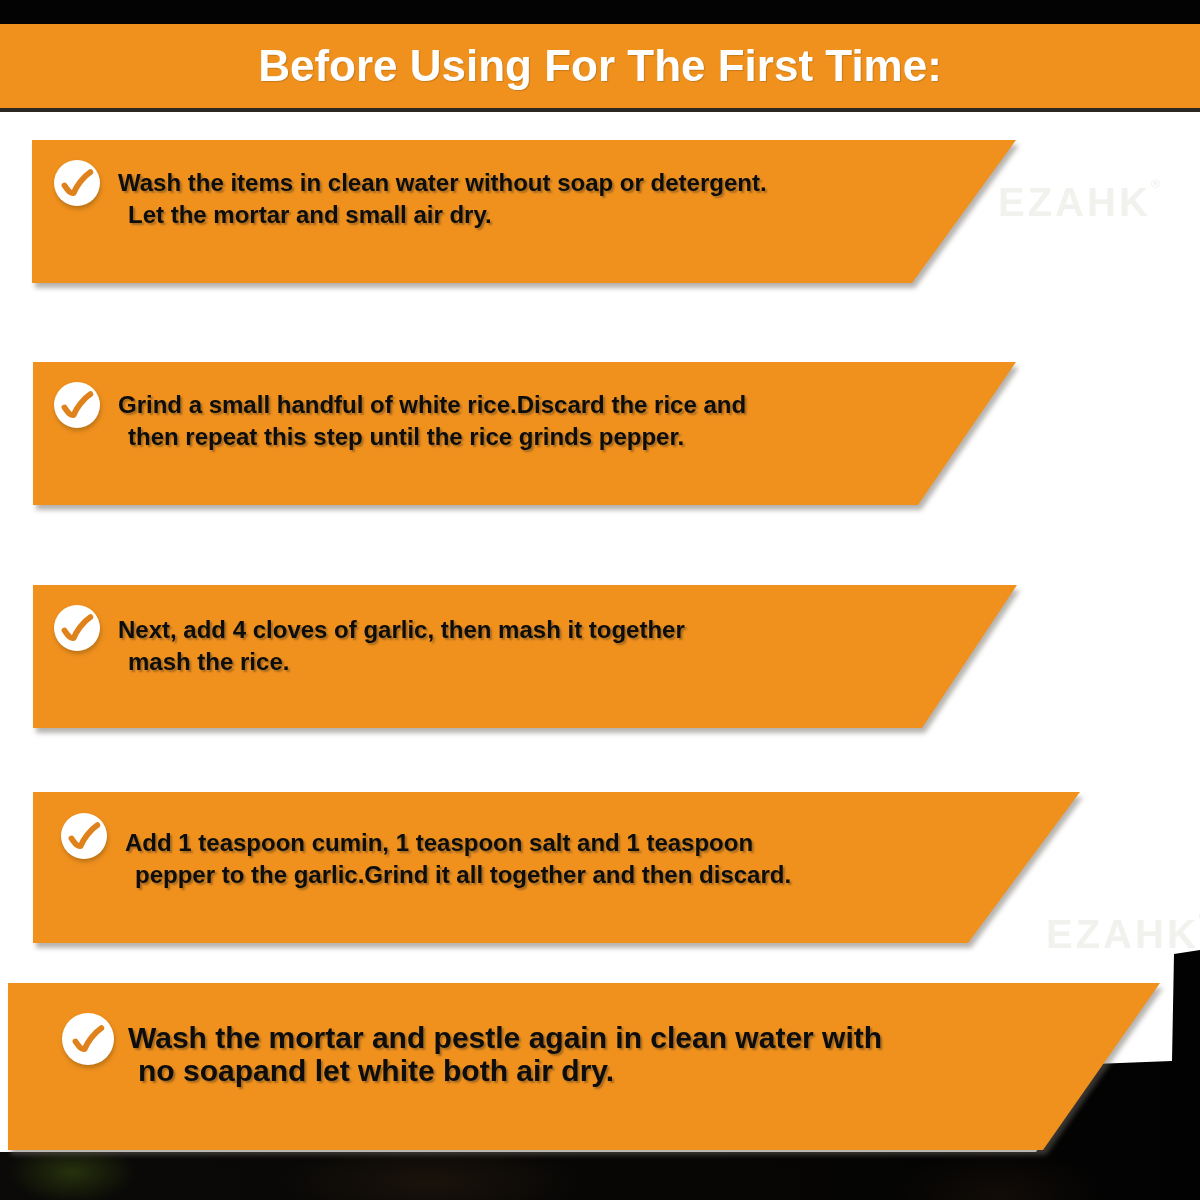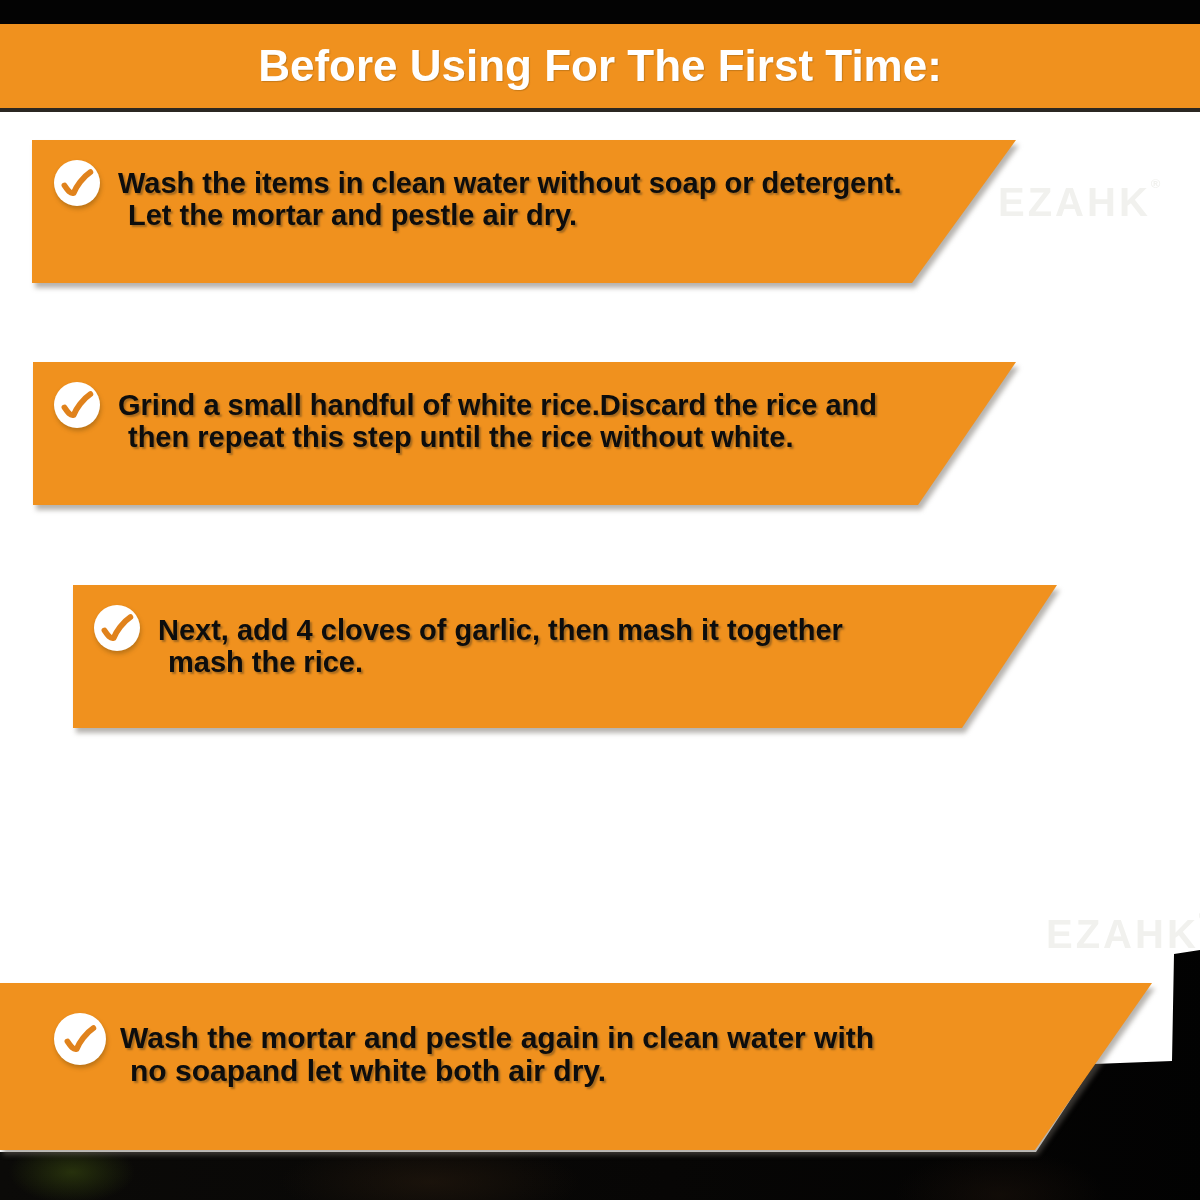--- a/index.html
+++ b/index.html
@@ -47,42 +47,42 @@
   .step{position:absolute;z-index:3;}
   .shape{position:absolute;inset:0;}
   .fill-orange{background:var(--orange);}
   .shape-blur{position:absolute;inset:0;filter:blur(2.5px);}
   .fill-shadow{background:rgba(110,104,96,.5);transform:translate(3px,5px);}
 
   .s1{left:32px;top:140px;width:990px;height:149px;}
   .s1 .shape{clip-path:polygon(0px 0px,984px 0px,880px 143px,0px 143px);}
   .s2{left:33px;top:362px;width:990px;height:149px;}
   .s2 .shape{clip-path:polygon(0px 0px,983px 0px,885px 143px,0px 143px);}
-  .s3{left:33px;top:585px;width:990px;height:149px;margin-left:40px;}
+  .s3{left:33px;top:585px;width:990px;height:149px;}
   .s3 .shape{clip-path:polygon(0px 0px,984px 0px,889px 143px,0px 143px);}
   .s4{left:33px;top:792px;width:1053px;height:157px;}
   .s4 .shape{clip-path:polygon(0px 0px,1047px 0px,935px 151px,0px 151px);}
-  .s5{left:0px;top:983px;width:1158px;height:173px;}
+  .s5{left:8px;top:983px;width:1158px;height:173px;}
   .s5 .shape{clip-path:polygon(0px 0px,1152px 0px,1035px 167px,0px 167px);}
 
   
   .check{
     position:absolute;width:46px;height:46px;border-radius:50%;
     background:#ffffff;box-shadow:1px 3px 4px rgba(90,60,10,.35);
     display:flex;align-items:center;justify-content:center;
   }
   .check svg{width:40px;height:40px;overflow:visible;}
   .s1 .check{left:22px;top:20px;}
   .s2 .check{left:21px;top:20px;}
   .s3 .check{left:21px;top:20px;}
   .s4 .check{left:28px;top:21px;}
   .s5 .check{left:54px;top:30px;width:52px;height:52px;}
 
   
-  .lines{position:absolute;color:var(--ink);font-weight:bold;font-size:29px;line-height:32px;
+  .lines{position:absolute;color:var(--ink);font-weight:bold;font-size:24px;line-height:32px;
     text-shadow:2px 2px 2px rgba(70,55,30,.45);white-space:nowrap;}
   .lines .line + .line{padding-left:10px;}
   .s1 .lines{left:86px;top:27px;}
   .s2 .lines{left:85px;top:27px;}
   .s3 .lines{left:85px;top:29px;}
   .s4 .lines{left:92px;top:35px;}
   .s5 .lines{left:120px;top:38px;font-size:30px;line-height:33px;}
 </style>
 </head>
 <body>
@@ -106,56 +106,71 @@
         <div class="shape fill-shadow"></div>
       </div>
     <div class="shape fill-orange"></div>
     <div class="check">
       <svg viewBox="0 0 48 48">
           <path d="M9 27 C13 33 16 37 20 36 C23 28 31 17 40 11" fill="none" stroke="#E0821C" stroke-width="7" stroke-linecap="round" stroke-linejoin="round"></path>
         </svg>
     </div>
     <div class="lines">
       <div class="line">Wash the items in clean water without soap or detergent.</div>
-      <div class="line">Let the mortar and pestle air dry.</div>
+      <div class="line">Let the mortar and small air dry.</div>
     </div>
   </div>
 
   <div class="step s2">
     <div class="shape-blur">
         <div class="shape fill-shadow"></div>
       </div>
     <div class="shape fill-orange"></div>
     <div class="check">
       <svg viewBox="0 0 48 48">
           <path d="M9 27 C13 33 16 37 20 36 C23 28 31 17 40 11" fill="none" stroke="#E0821C" stroke-width="7" stroke-linecap="round" stroke-linejoin="round"></path>
         </svg>
     </div>
     <div class="lines">
       <div class="line">Grind a small handful of white rice.Discard the rice and</div>
-      <div class="line">then repeat this step until the rice without white.</div>
+      <div class="line">then repeat this step until the rice grinds pepper.</div>
     </div>
   </div>
 
   <div class="step s3">
     <div class="shape-blur">
         <div class="shape fill-shadow"></div>
       </div>
     <div class="shape fill-orange"></div>
     <div class="check">
       <svg viewBox="0 0 48 48">
           <path d="M9 27 C13 33 16 37 20 36 C23 28 31 17 40 11" fill="none" stroke="#E0821C" stroke-width="7" stroke-linecap="round" stroke-linejoin="round"></path>
         </svg>
     </div>
     <div class="lines">
       <div class="line">Next, add 4 cloves of garlic, then mash it together</div>
       <div class="line">mash the rice.</div>
     </div>
   </div>
 
+  <div class="step s4">
+    <div class="shape-blur">
+        <div class="shape fill-shadow"></div>
+      </div>
+    <div class="shape fill-orange"></div>
+    <div class="check">
+      <svg viewBox="0 0 48 48">
+          <path d="M9 27 C13 33 16 37 20 36 C23 28 31 17 40 11" fill="none" stroke="#E0821C" stroke-width="7" stroke-linecap="round" stroke-linejoin="round"></path>
+        </svg>
+    </div>
+    <div class="lines">
+      <div class="line">Add 1 teaspoon cumin, 1 teaspoon salt and 1 teaspoon</div>
+      <div class="line">pepper to the garlic.Grind it all together and then discard.</div>
+    </div>
+  </div>
 
   <div class="step s5">
     <div class="shape-blur">
         <div class="shape fill-shadow"></div>
       </div>
     <div class="shape fill-orange"></div>
     <div class="check">
       <svg viewBox="0 0 48 48">
           <path d="M9 27 C13 33 16 37 20 36 C23 28 31 17 40 11" fill="none" stroke="#E0821C" stroke-width="7" stroke-linecap="round" stroke-linejoin="round"></path>
         </svg>

